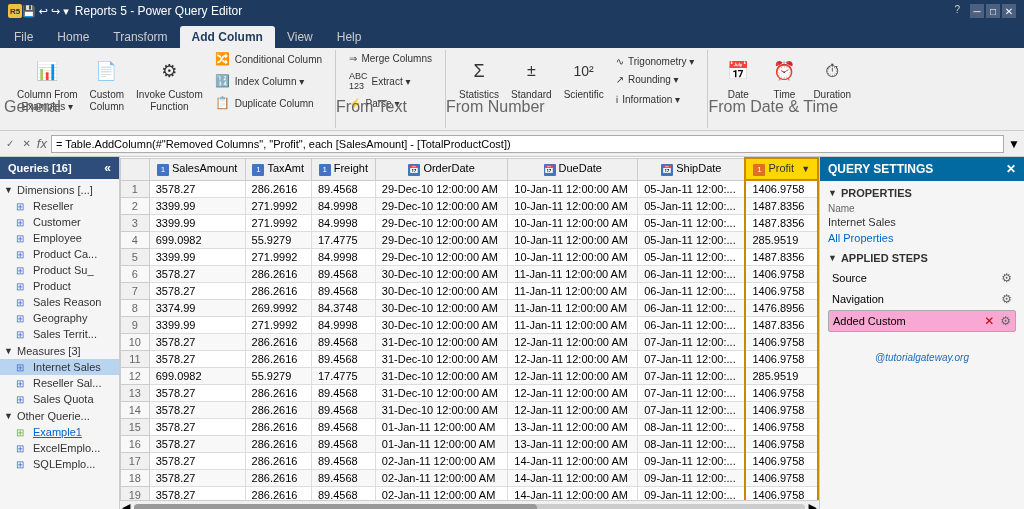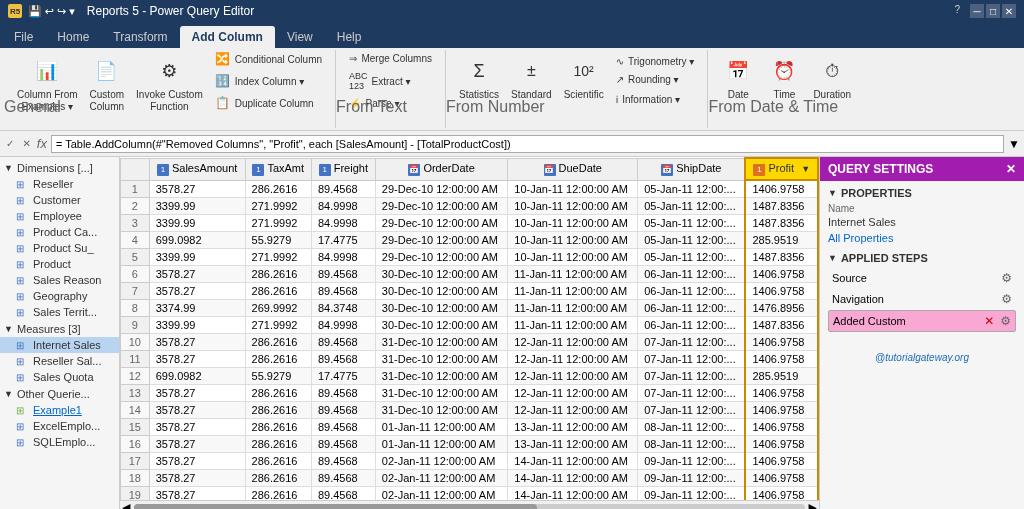--- a/index.html
+++ b/index.html
@@ -1,20 +1,20 @@
 <!DOCTYPE html>
 <html><head>
   <meta charset="utf-8">
   <style>
     * { box-sizing: border-box; margin: 0; padding: 0; }
     body { font-family: 'Segoe UI', Arial, sans-serif; font-size: 11px; background: #f0f0f0; overflow: hidden; width: 1024px; height: 509px; }
 
     
     .title-bar { background: #1e3a5f; color: white; height: 22px; display: flex; align-items: center; justify-content: space-between; padding: 0 8px; font-size: 12px; }
-    .title-bar-left { display: flex; align-items: center; gap: 6px; }
+    .title-bar-left { display: flex; align-items: center; }
     .title-bar-icon { width: 14px; height: 14px; background: #f0c040; border-radius: 2px; display: flex; align-items: center; justify-content: center; font-size: 8px; font-weight: bold; color: #333; }
     .title-bar-controls { display: flex; gap: 2px; }
     .title-btn { width: 14px; height: 14px; background: rgba(255,255,255,0.2); border: none; color: white; cursor: pointer; font-size: 10px; display: flex; align-items: center; justify-content: center; }
 
     
     .ribbon-tabs { background: #1e3a5f; display: flex; align-items: flex-end; padding: 0 0 0 2px; height: 26px; }
     .ribbon-tab { padding: 4px 12px; font-size: 12px; color: #ccc; cursor: pointer; border-radius: 3px 3px 0 0; }
     .ribbon-tab.active { background: #f0f0f0; color: #1e3a5f; font-weight: bold; }
 
     
@@ -57,21 +57,21 @@
     th { background: #f0f0f0; border: 1px solid #ccc; padding: 3px 6px; font-weight: normal; white-space: nowrap; position: sticky; top: 0; z-index: 2; cursor: pointer; }
     td { border: 1px solid #ddd; padding: 2px 6px; white-space: nowrap; }
     tr:nth-child(even) td { background: #f8f8f8; }
     .row-num { background: #f0f0f0; color: #666; text-align: center; min-width: 24px; border: 1px solid #ccc; }
     .col-icon { display: inline-block; width: 12px; height: 12px; background: #4472C4; color: white; font-size: 8px; text-align: center; line-height: 12px; margin-right: 3px; border-radius: 1px; }
     .col-icon.orange { background: #E07020; }
     .col-icon.date { background: #4472C4; }
 
     
     .right-panel { width: 205px; background: #f5f5f5; border-left: 1px solid #ccc; display: flex; flex-direction: column; }
-    .right-panel-header { background: #a21caf; color: white; padding: 5px 8px; font-size: 12px; font-weight: bold; display: flex; justify-content: space-between; align-items: center; }
+    .right-panel-header { background: #0369a1; color: white; padding: 5px 8px; font-size: 12px; font-weight: bold; display: flex; justify-content: space-between; align-items: center; }
     .right-panel-content { padding: 6px 8px; flex: 1; overflow-y: auto; }
     .settings-section { margin-bottom: 8px; }
     .settings-section-header { display: flex; align-items: center; font-weight: bold; font-size: 11px; color: #333; margin-bottom: 4px; cursor: pointer; gap: 4px; }
     .settings-section-header .arrow { font-size: 9px; }
     .settings-label { font-size: 10px; color: #666; margin-bottom: 2px; }
     .settings-value { font-size: 11px; color: #333; margin-bottom: 4px; }
     .settings-link { color: #0066cc; font-size: 11px; cursor: pointer; text-decoration: none; }
     .step-item { display: flex; align-items: center; justify-content: space-between; padding: 3px 4px; font-size: 11px; cursor: pointer; border-radius: 2px; margin-bottom: 1px; gap: 4px; }
     .step-item.active { background: #f9a8d4; border: 1px solid #aaa; }
     .step-delete { color: #cc0000; font-size: 12px; cursor: pointer; }
@@ -222,20 +222,24 @@
   <span class="formula-icon">✓</span>
   <span class="formula-icon">✕</span>
   <span class="fx-label">fx</span>
   <input class="formula-input" type="text" value="= Table.AddColumn(#&quot;Removed Columns&quot;, &quot;Profit&quot;, each [SalesAmount] - [TotalProductCost])" style="">
   <span style="font-size:12px; cursor:pointer;">▼</span>
 </div>
 
 <div class="main-content">
 
   <div class="sidebar">
+    <div class="sidebar-header">
+      <span>Queries [16]</span>
+      <span class="sidebar-toggle">«</span>
+    </div>
     <div class="sidebar-tree">
 
       <div class="tree-group">
         <div class="tree-group-header">
           <span class="tree-chevron">▼</span>
           <span>Dimensions [...]</span>
         </div>
         <div class="tree-item">
           <span class="tree-item-icon">⊞</span>
           <span>Reseller</span>

